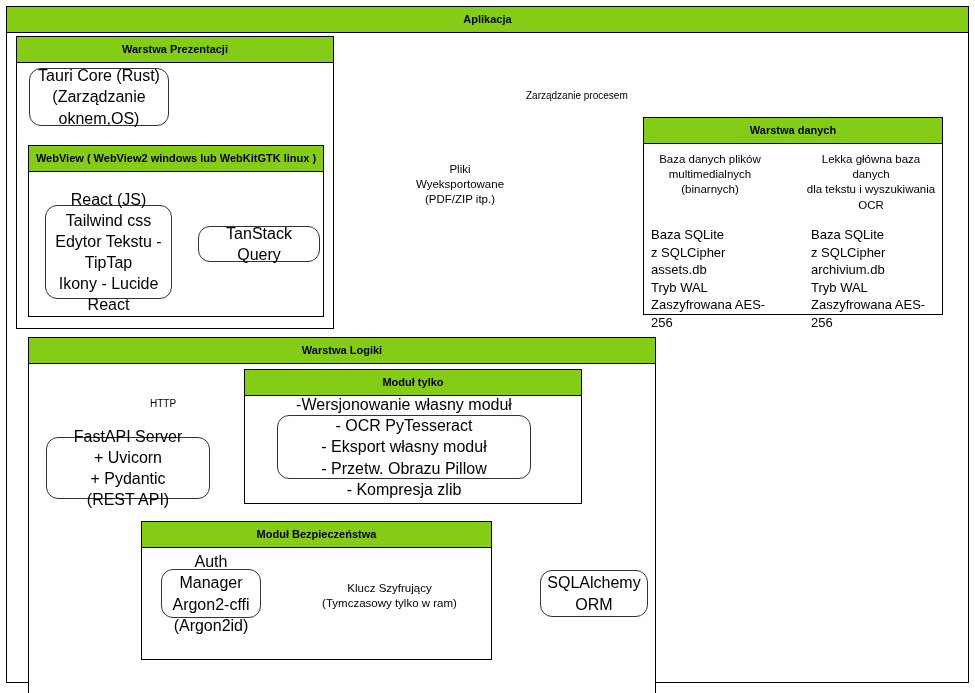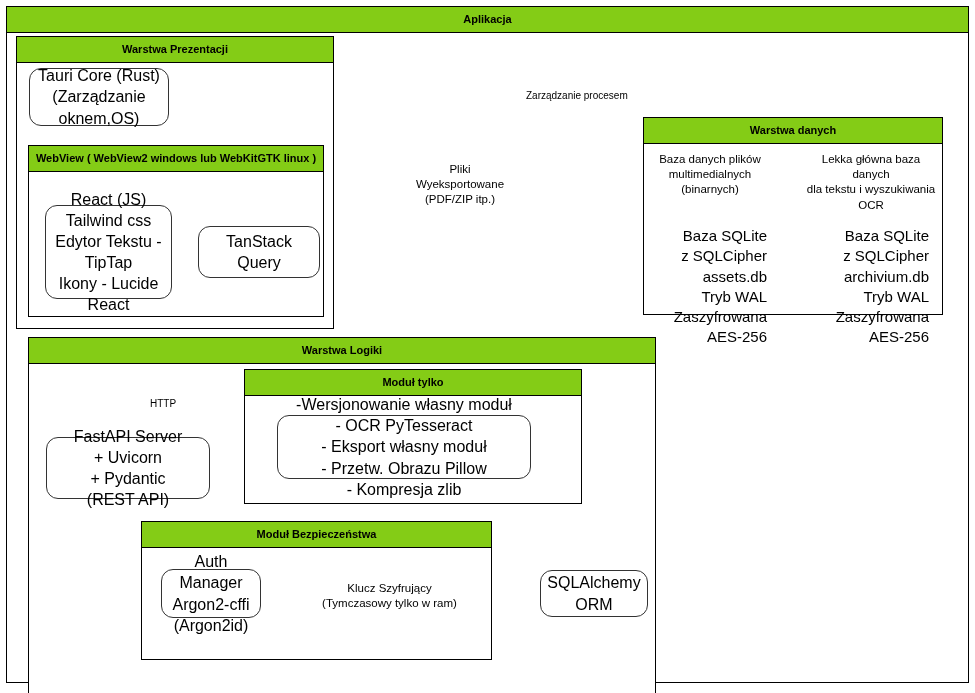--- a/index.html
+++ b/index.html
@@ -87,22 +87,22 @@
   .db-label {
     position: absolute;
     text-align: center;
     font-size: 11.5px;
     line-height: 1.32;
     color: #000000;
     z-index: 7;
   }
   .db-text {
     position: absolute;
-    text-align: right;
-    font-size: 15px;
+    text-align: left;
+    font-size: 13px;
     line-height: 1.35;
     color: #000000;
     z-index: 9;
     pointer-events: none;
   }
   .shape-text {
     position: absolute;
     text-align: center;
     font-size: 11.5px;
     line-height: 1.32;
@@ -201,21 +201,21 @@
   </svg>
 
   <div class="rounded" style="left:29px; top:68px; width:140px; height:58px;">
     <div class="lines">Tauri Core (Rust)<br>(Zarządzanie oknem,OS)</div>
   </div>
 
   <div class="rounded" style="left:45px; top:205px; width:127px; height:94px;">
     <div class="lines">React (JS)<br>Tailwind css<br>Edytor Tekstu - TipTap<br>Ikony - Lucide React</div>
   </div>
 
-  <div class="rounded" style="left:198px; top:226px; width:122px; height:52px;">
+  <div class="rounded" style="left:198px; top:226px; width:122px; height:36px;">
     <div class="lines">TanStack Query</div>
   </div>
 
   <div class="plain-text" style="left:404px; top:162px; width:112px;">
     <div>Pliki<br>Wyeksportowane<br>(PDF/ZIP itp.)</div>
   </div>
 
   <div class="db-label" style="left:648px; top:152px; width:124px;">
     <div>Baza danych plików<br>multimedialnych  (binarnych)</div>
   </div>

